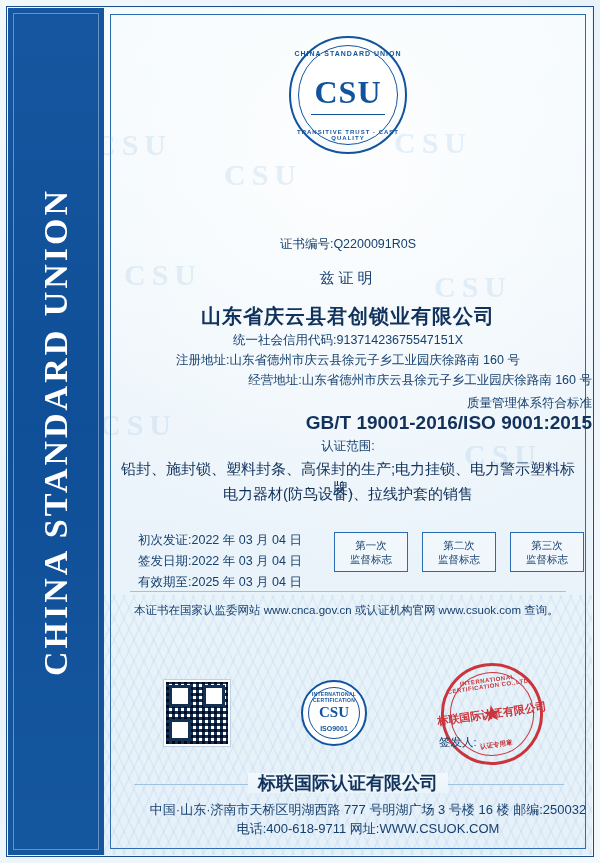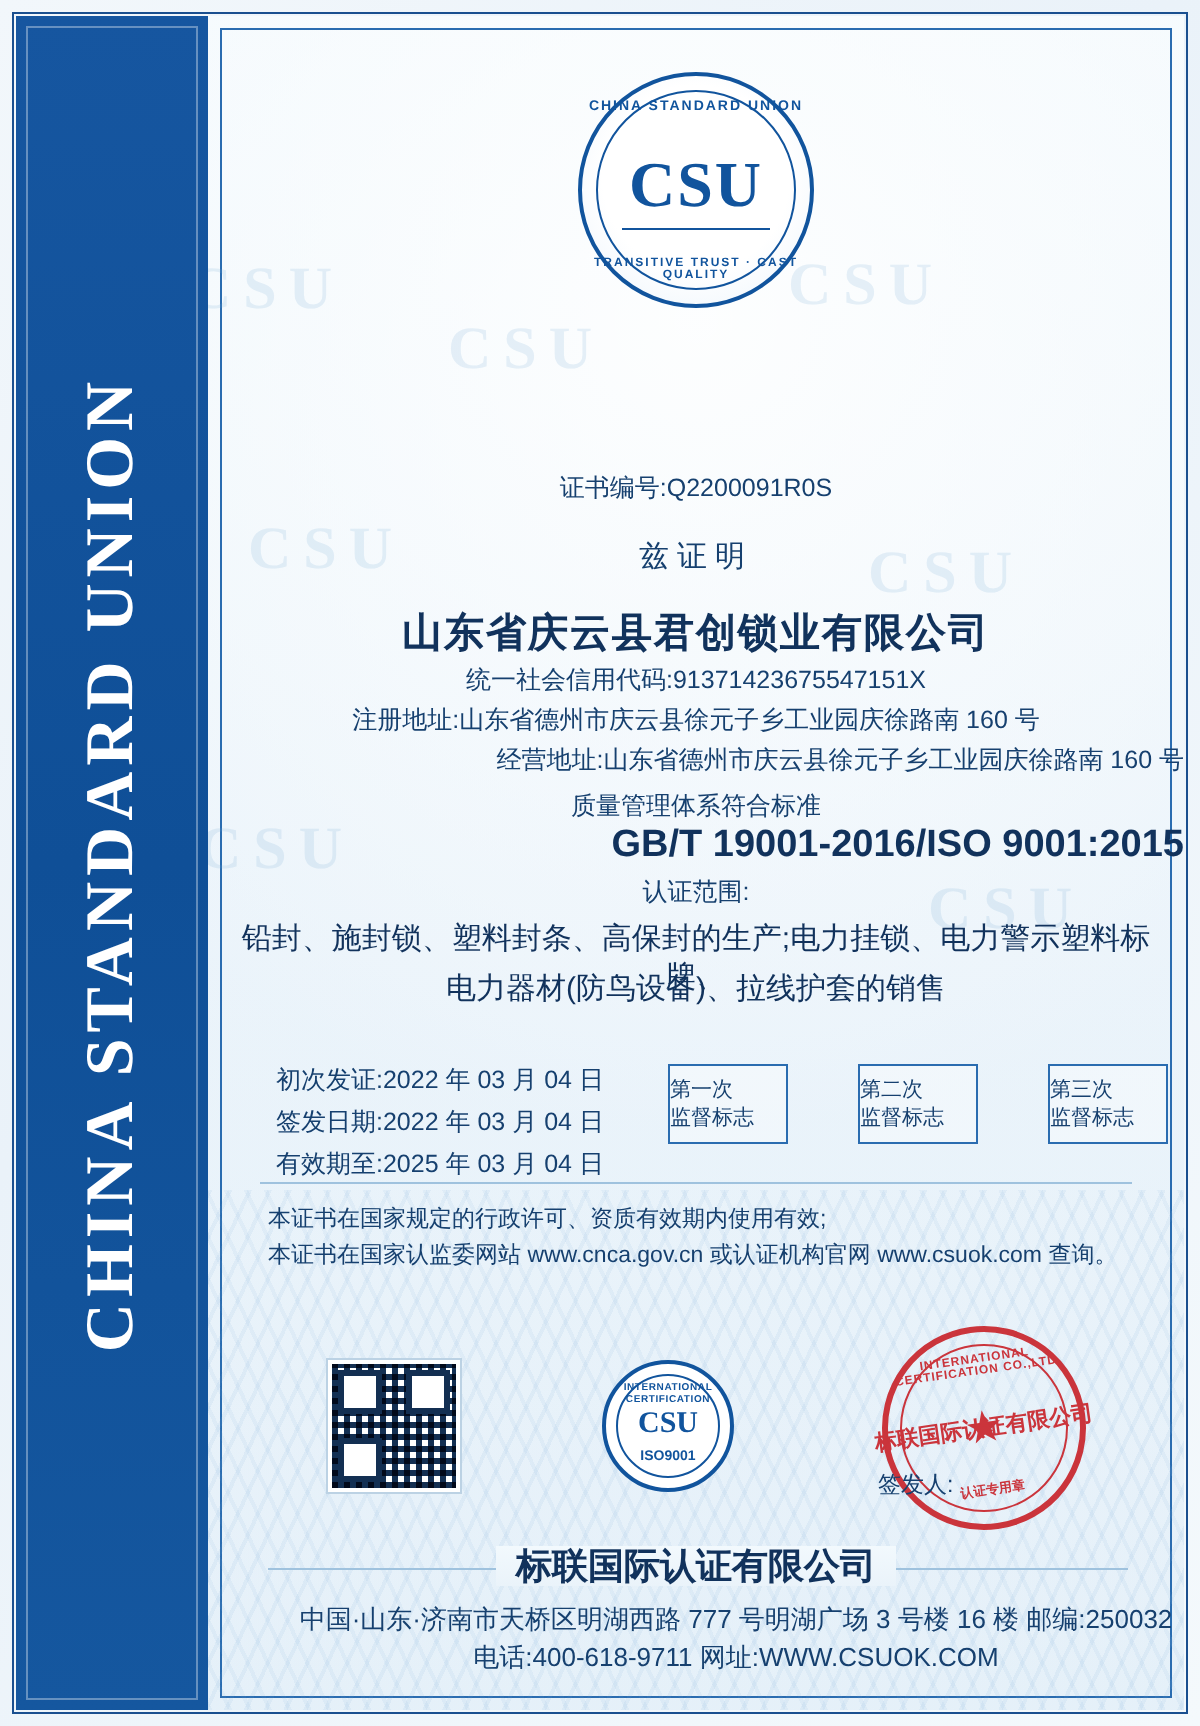--- a/index.html
+++ b/index.html
@@ -173,21 +173,21 @@
     left:0;right:0;
     text-align:center;
     color:#16406f;
     font-size:12.5px;
   }
   .addr1{top:344px;}
   .addr2{top:364px;text-align:right;}
   .std-label{
     position:absolute;
     left:0;right:0;top:387px;
-    text-align:center;
+    text-align:right;
     color:#16406f;
     font-size:12.5px;
   }
   .std-value{
     position:absolute;
     left:0;right:0;top:404px;
     text-align:right;
     color:#11325c;
     font-size:19px;
     font-weight:bold;
@@ -218,23 +218,23 @@
   }
   
   .sup-boxes{
     position:absolute;
     left:230px;top:524px;
     width:250px;
     display:flex;
     justify-content:space-between;
   }
   .sup-box{
-    width:60px;height:40px;
+    width:74px;height:40px;
     border:1px solid #2a6cb0;
-    text-align:left;
+    text-align:center;
     color:#16406f;
     font-size:10.5px;
     line-height:14px;
     padding-top:5px;
     box-sizing:border-box;
     background:rgba(255,255,255,.35);
   }
   .rule{
     position:absolute;
     left:26px;right:26px;top:583px;
@@ -431,21 +431,20 @@
       </div>
       <div class="sup-box">
         <div>第三次</div>
         <div>监督标志</div>
       </div>
     </div>
 
     <div class="rule"></div>
 
     <div class="notes">
-      <div>本证书在国家规定的行政许可、资质有效期内使用有效;</div>
       <div>本证书在国家认监委网站 www.cnca.gov.cn 或认证机构官网 www.csuok.com 查询。</div>
     </div>
 
     <div class="qr">
         <div class="qr-b"></div>
       </div>
 
     <div class="csu-mark">
       <div class="m-inner"></div>
       <div class="m-top">INTERNATIONAL CERTIFICATION</div>

